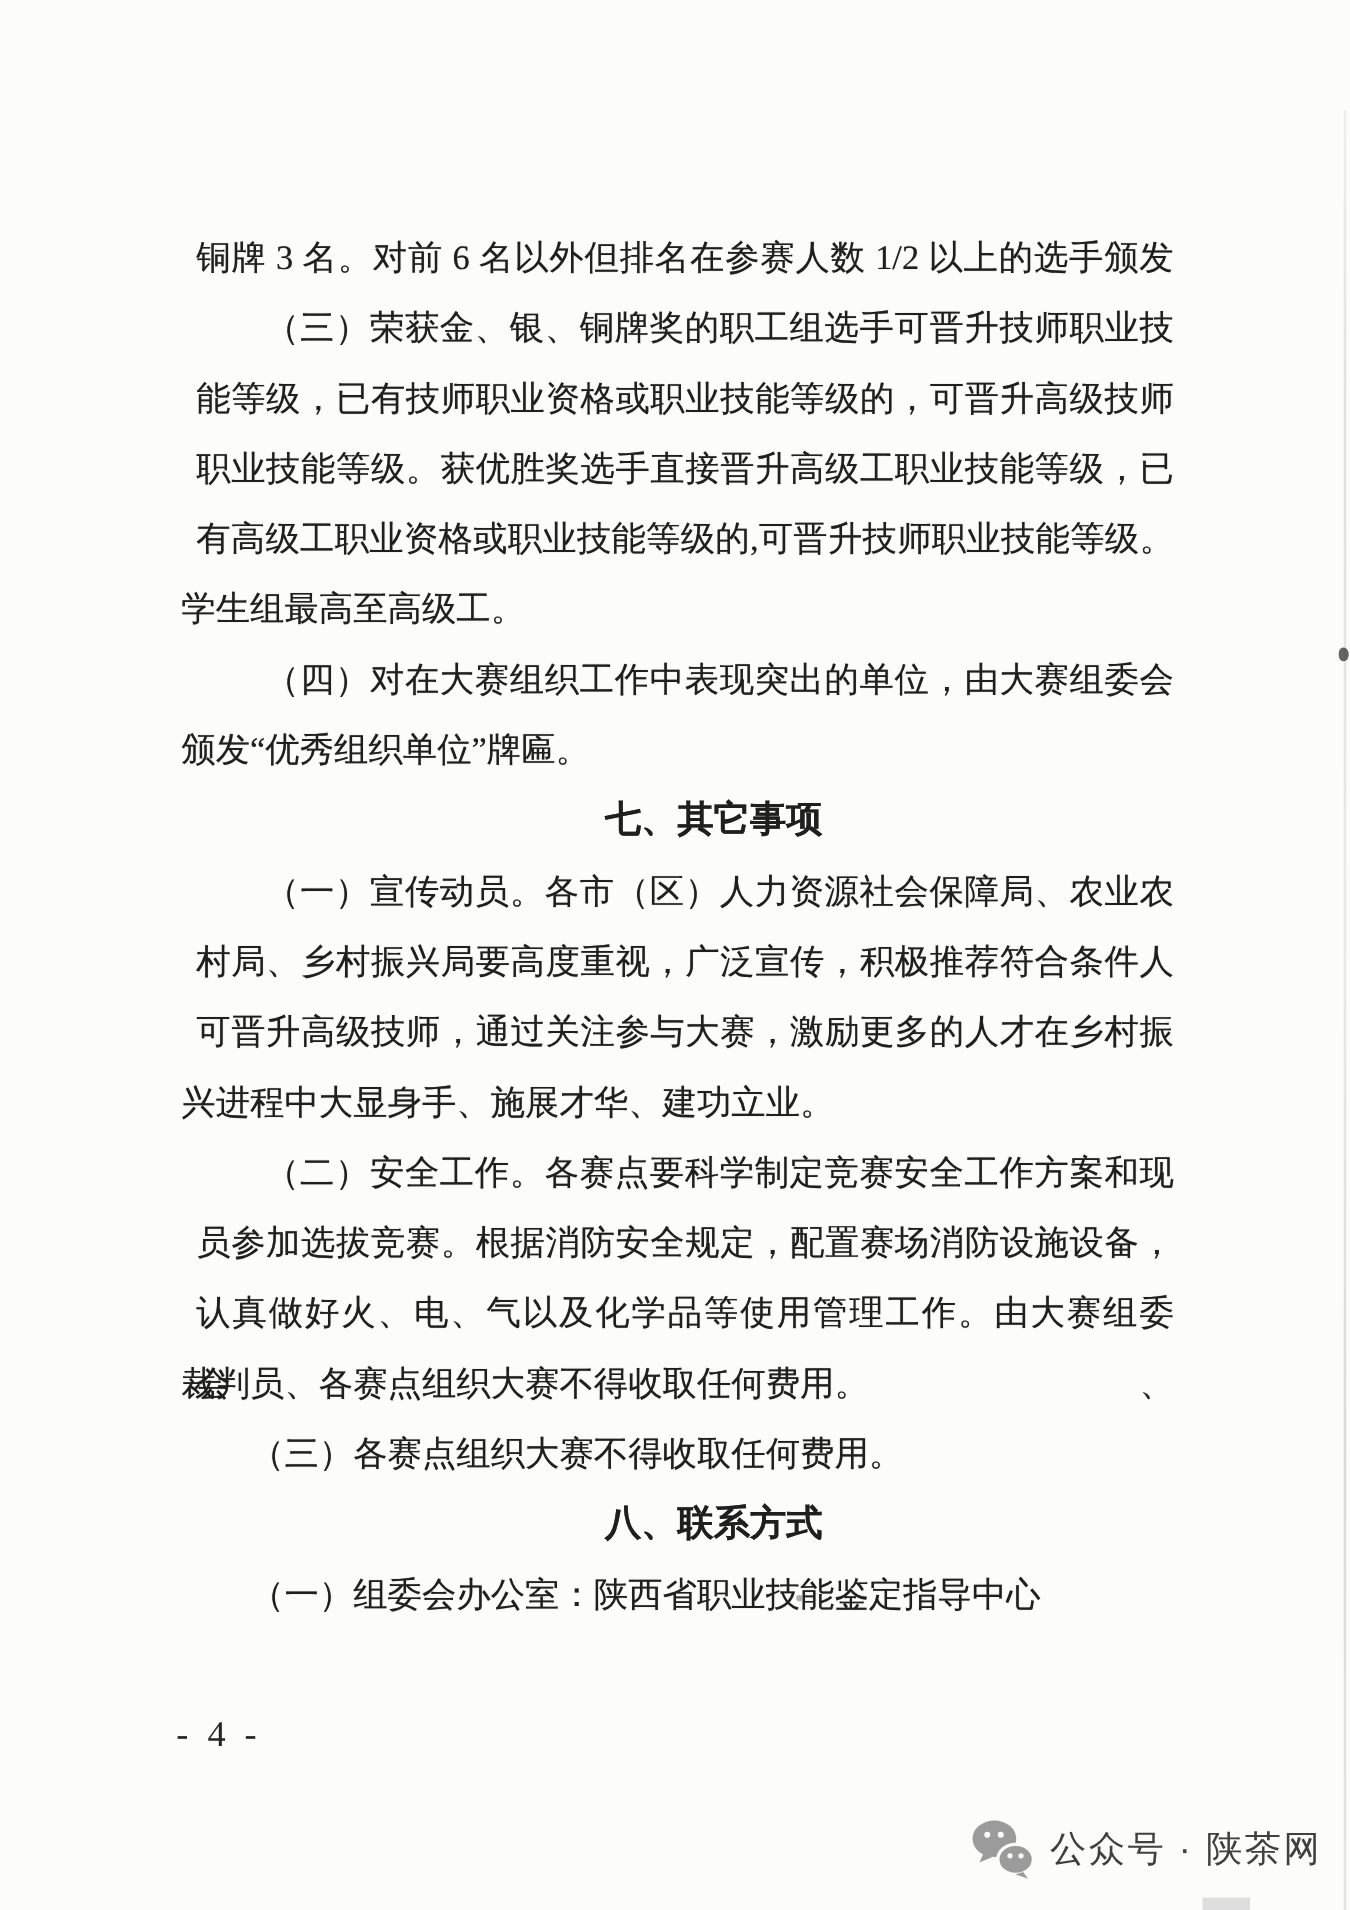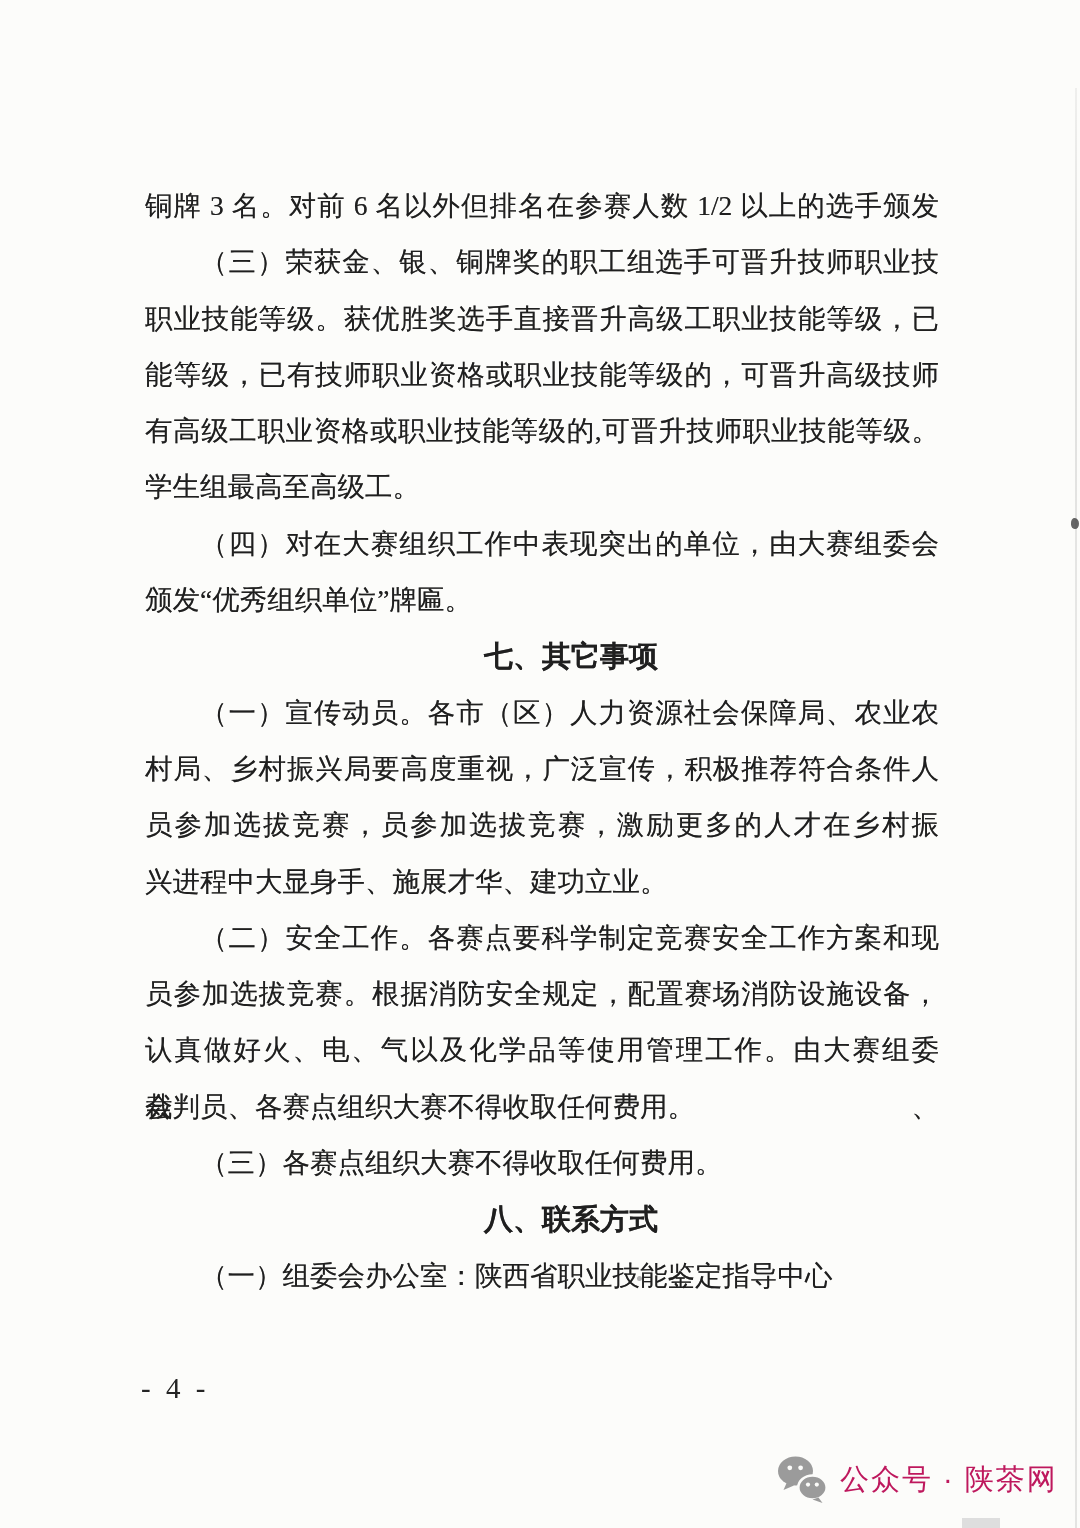--- a/index.html
+++ b/index.html
@@ -14,21 +14,21 @@
   
   .doc-body{
     position:absolute;left:145px;top:178px;width:794px;
   }
   .line{
     height:56.3px;line-height:56.3px;
     font-size:27.5px;
     white-space:normal;
     text-shadow:0 0 .6px rgba(20,20,20,.55);
   }
-  .line.j{text-align:justify;text-align-last:justify;}
+  .line.j{text-align:justify;text-align-last:justify;margin-left:12px;}
   .line.ind{text-indent:2em;}
   .line.hd{
     font-family:Liberation Sans, sans-serif;
     font-weight:700;font-size:29px;
     text-shadow:0 0 .5px rgba(20,20,20,.7);
     text-align:center;
   }
   
   .page-number{
     position:absolute;left:141px;top:1360px;
@@ -37,21 +37,21 @@
   }
   
   .watermark{
     position:absolute;left:777px;top:1456px;
     display:flex;align-items:center;gap:11px;
     user-select:none;
   }
   .watermark .wm-label{
     font-family:"Liberation Sans","DejaVu Sans",sans-serif;
     font-size:29px;letter-spacing:2px;
-    color:#be185d;
+    color:#404040;
     white-space:nowrap;
   }
   
   .edge-line{
     position:absolute;left:1075px;top:88px;width:2px;height:1440px;
     background:linear-gradient(180deg,
       rgba(120,120,120,.10) 0%,
       rgba(120,120,120,.22) 18%,
       rgba(120,120,120,.14) 45%,
       rgba(120,120,120,.26) 75%,
@@ -71,30 +71,30 @@
   }
 </style>
 </head>
 <body>
 
 <div class="page">
 
   <div class="doc-body">
       <div class="line j">铜牌 3 名。对前 6 名以外但排名在参赛人数 1/2 以上的选手颁发</div>
       <div class="line j ind">（三）荣获金、银、铜牌奖的职工组选手可晋升技师职业技</div>
+      <div class="line j">能等级，已有技师职业资格或职业技能等级的，可晋升高级技师</div>
       <div class="line j">职业技能等级。获优胜奖选手直接晋升高级工职业技能等级，已</div>
-      <div class="line j">能等级，已有技师职业资格或职业技能等级的，可晋升高级技师</div>
       <div class="line j">有高级工职业资格或职业技能等级的,可晋升技师职业技能等级。</div>
       <div class="line">学生组最高至高级工。</div>
       <div class="line j ind">（四）对在大赛组织工作中表现突出的单位，由大赛组委会</div>
       <div class="line">颁发“优秀组织单位”牌匾。</div>
       <div class="line ind hd">七、其它事项</div>
       <div class="line j ind">（一）宣传动员。各市（区）人力资源社会保障局、农业农</div>
       <div class="line j">村局、乡村振兴局要高度重视，广泛宣传，积极推荐符合条件人</div>
-      <div class="line j">员参加选拔竞赛，员参加选拔竞赛，激励更多的人才在乡村振</div>
+      <div class="line j">可晋升高级技师，通过关注参与大赛，激励更多的人才在乡村振</div>
       <div class="line">兴进程中大显身手、施展才华、建功立业。</div>
       <div class="line j ind">（二）安全工作。各赛点要科学制定竞赛安全工作方案和现</div>
       <div class="line j">员参加选拔竞赛。根据消防安全规定，配置赛场消防设施设备，</div>
       <div class="line j">认真做好火、电、气以及化学品等使用管理工作。由大赛组委会、</div>
       <div class="line">裁判员、各赛点组织大赛不得收取任何费用。</div>
       <div class="line ind">（三）各赛点组织大赛不得收取任何费用。</div>
       <div class="line ind hd">八、联系方式</div>
       <div class="line ind">（一）组委会办公室：陕西省职业技能鉴定指导中心</div>
     </div>
 

